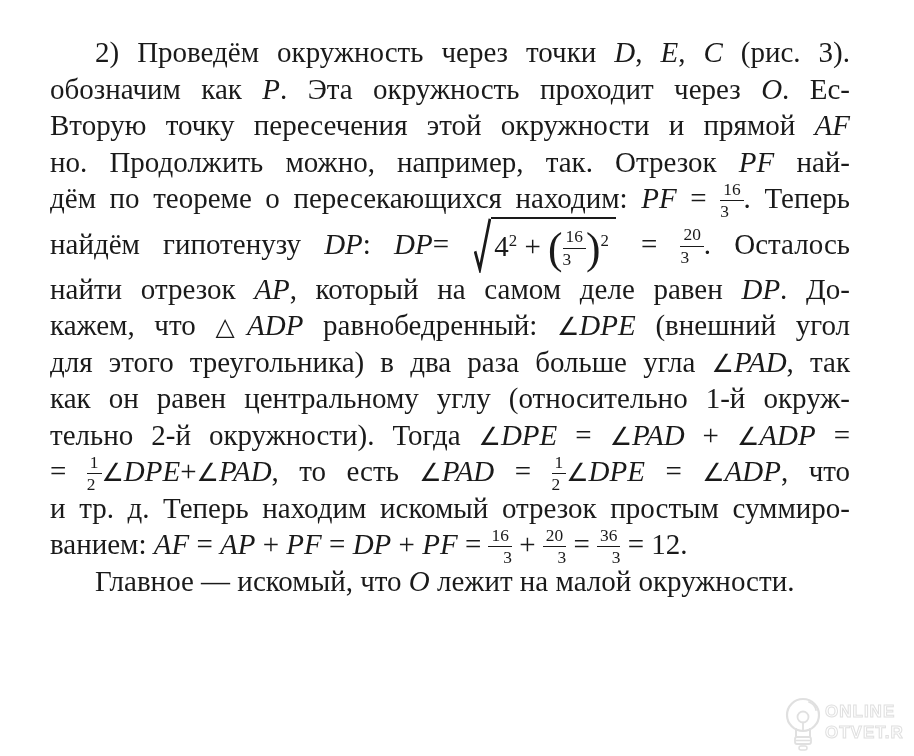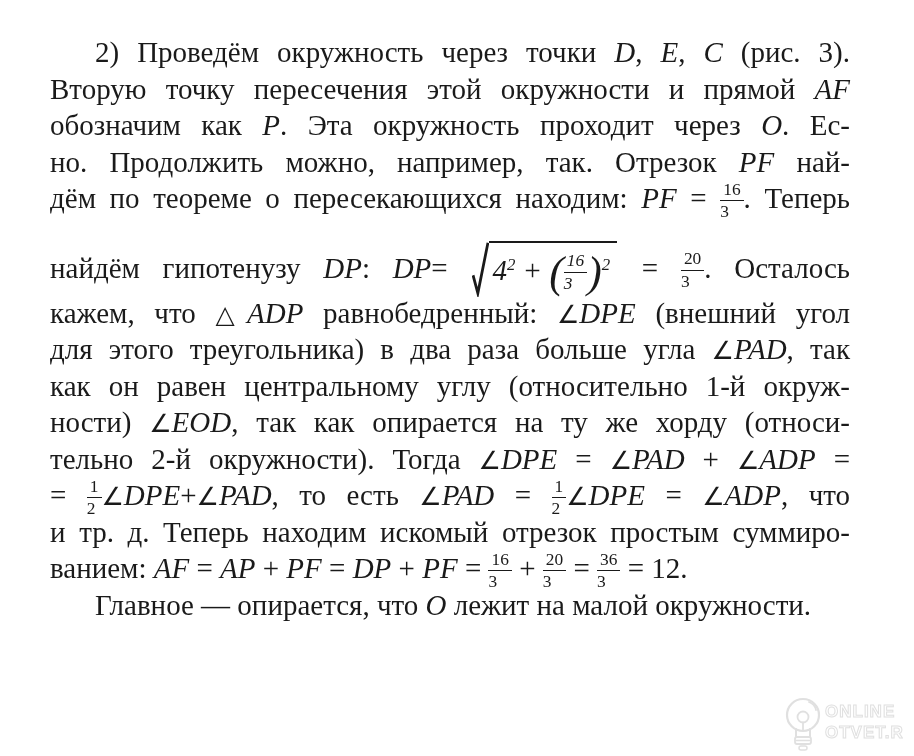--- a/index.html
+++ b/index.html
@@ -11,68 +11,68 @@
   }
   .doc{
     position:absolute;left:50px;top:34px;width:800px;
   }
   .line{
     font-size:29px;height:36.5px;line-height:36.5px;
     white-space:nowrap;text-justify:inter-word;
   }
   .line.j{text-align:justify;text-align-last:justify;}
   .line.ind{text-indent:45px;}
-  .line.tall{height:54px;line-height:54px;margin-top:24px;}
+  .line.tall{height:54px;line-height:54px;}
   .rm{}
   .it{font-style:italic;}
   .sym{font-family:"DejaVu Sans","DejaVu Serif",sans-serif;font-size:0.86em;}
   .sp{font-size:0.58em;vertical-align:0.62em;}
   .frac{
-    display:inline-block;vertical-align:-0.52em;text-align:left;
+    display:inline-block;vertical-align:-0.52em;text-align:right;
     font-size:0.60em;line-height:1.12;
   }
   .fn{display:block;border-bottom:1.6px solid #1a1a1a;padding:0 3px 1px;}
   .fd{display:block;padding-top:1px;}
   .sqrt{display:inline-flex;align-items:stretch;vertical-align:middle;position:relative;top:-2px;margin:0 2px;}
   .rad{width:17px;display:flex;align-items:stretch;}
   .rad svg{width:100%;height:100%;}
   .bod{
     border-top:2.6px solid #1a1a1a;display:inline-block;
-    padding:4px 7px 0 3px;line-height:1.15;white-space:nowrap;font-style:italic;
+    padding:4px 7px 0 3px;line-height:1.15;white-space:nowrap;
   }
   .bp{font-size:1.5em;vertical-align:-0.16em;}
   .watermark{position:absolute;right:11px;bottom:2px;width:130px;height:62px;}
   .watermark svg{width:100%;height:100%;}
 </style>
 </head>
 <body>
 
 <div class="doc">
     <div class="line j ind"><span class="rm">2) Проведём окружность через точки </span><span class="it">D</span><span class="rm">, </span><span class="it">E</span><span class="rm">, </span><span class="it">C</span><span class="rm"> (рис. 3).</span></div>
+    <div class="line j"><span class="rm">обозначим как </span><span class="it">P</span><span class="rm">. Эта окружность проходит через </span><span class="it">O</span><span class="rm">. Ес-</span></div>
     <div class="line j"><span class="rm">Вторую точку пересечения этой окружности и прямой </span><span class="it">AF</span></div>
-    <div class="line j"><span class="rm">обозначим как </span><span class="it">P</span><span class="rm">. Эта окружность проходит через </span><span class="it">O</span><span class="rm">. Ес-</span></div>
     <div class="line j"><span class="rm">но. Продолжить можно, например, так. Отрезок </span><span class="it">PF</span><span class="rm"> най-</span></div>
     <div class="line j"><span class="rm">дём по теореме о пересекающихся находим: </span><span class="it">PF</span><span class="rm"> = </span><span class="frac"><span class="fn">16</span><span class="fd">3</span></span><span class="rm">. Теперь</span></div>
     <div class="line j tall"><span class="rm">найдём гипотенузу </span><span class="it">DP</span><span class="rm">: </span><span class="it">DP</span><span class="rm">= </span><span class="sqrt">
         <span class="rad">
           <svg viewBox="0 0 16 44" preserveAspectRatio="none">
             <path d="M1 27 L5.5 41 L15 1.4" fill="none" stroke="#1a1a1a" stroke-width="2.6"></path>
           </svg>
         </span>
         <span class="bod"><span class="rm">4</span><span class="sp">2</span><span class="rm"> + </span><span class="bp">(</span><span class="frac"><span class="fn">16</span><span class="fd">3</span></span><span class="bp">)</span><span class="sp">2</span></span>
       </span><span class="rm"> = </span><span class="frac"><span class="fn">20</span><span class="fd">3</span></span><span class="rm">. Осталось</span></div>
+    <div class="line j"><span class="rm">найти отрезок </span><span class="it">AP</span><span class="rm">, который на самом деле равен </span><span class="it">DP</span><span class="rm">. До-</span></div>
     <div class="line j"><span class="rm">кажем, что </span><span class="sym">△</span><span class="it">ADP</span><span class="rm"> равнобедренный: </span><span class="sym">∠</span><span class="it">DPE</span><span class="rm"> (внешний угол</span></div>
     <div class="line j"><span class="rm">для этого треугольника) в два раза больше угла </span><span class="sym">∠</span><span class="it">PAD</span><span class="rm">, так</span></div>
     <div class="line j"><span class="rm">как он равен центральному углу (относительно 1-й окруж-</span></div>
-    <div class="line j"><span class="rm">ности) </span><span class="sym">∠</span><span class="it">EOD</span><span class="rm">, так как опирается на ту же хорду (относи-</span></div>
     <div class="line j"><span class="rm">тельно 2-й окружности). Тогда </span><span class="sym">∠</span><span class="it">DPE</span><span class="rm"> = </span><span class="sym">∠</span><span class="it">PAD</span><span class="rm"> + </span><span class="sym">∠</span><span class="it">ADP</span><span class="rm"> =</span></div>
     <div class="line j"><span class="rm">= </span><span class="frac"><span class="fn">1</span><span class="fd">2</span></span><span class="sym">∠</span><span class="it">DPE</span><span class="rm">+</span><span class="sym">∠</span><span class="it">PAD</span><span class="rm">, то есть </span><span class="sym">∠</span><span class="it">PAD</span><span class="rm"> = </span><span class="frac"><span class="fn">1</span><span class="fd">2</span></span><span class="sym">∠</span><span class="it">DPE</span><span class="rm"> = </span><span class="sym">∠</span><span class="it">ADP</span><span class="rm">, что</span></div>
     <div class="line j"><span class="rm">и тр. д. Теперь находим искомый отрезок простым суммиро-</span></div>
     <div class="line"><span class="rm">ванием: </span><span class="it">AF</span><span class="rm"> = </span><span class="it">AP</span><span class="rm"> + </span><span class="it">PF</span><span class="rm"> = </span><span class="it">DP</span><span class="rm"> + </span><span class="it">PF</span><span class="rm"> = </span><span class="frac"><span class="fn">16</span><span class="fd">3</span></span><span class="rm"> + </span><span class="frac"><span class="fn">20</span><span class="fd">3</span></span><span class="rm"> = </span><span class="frac"><span class="fn">36</span><span class="fd">3</span></span><span class="rm"> = 12.</span></div>
-    <div class="line ind"><span class="rm">Главное — опирается, что </span><span class="it">O</span><span class="rm"> лежит на малой окружности.</span></div>
+    <div class="line ind"><span class="rm">Главное — искомый, что </span><span class="it">O</span><span class="rm"> лежит на малой окружности.</span></div>
   </div>
 
 <div class="watermark">
   <svg viewBox="0 0 130 62">
     <g fill="none" stroke="#e0e0e0" stroke-width="2.2" stroke-linecap="round">
       <circle cx="30" cy="23" r="16"></circle>
       <path d="M36 10 a11 11 0 0 1 7 8" stroke-width="1.8"></path>
       <circle cx="30" cy="25" r="5.5" stroke-width="1.8"></circle>
       <path d="M30 30.5 L30 38" stroke-width="1.8"></path>
       <path d="M23 37 L23 45 M37 37 L37 45" stroke-width="2"></path>

